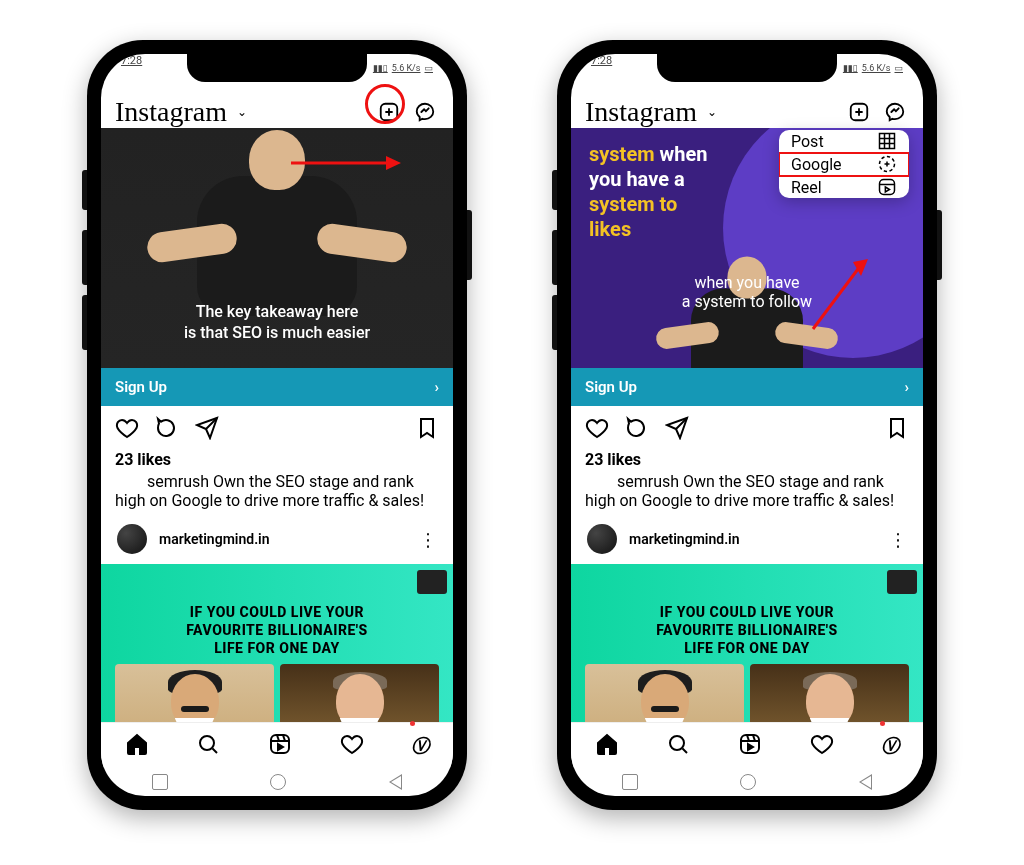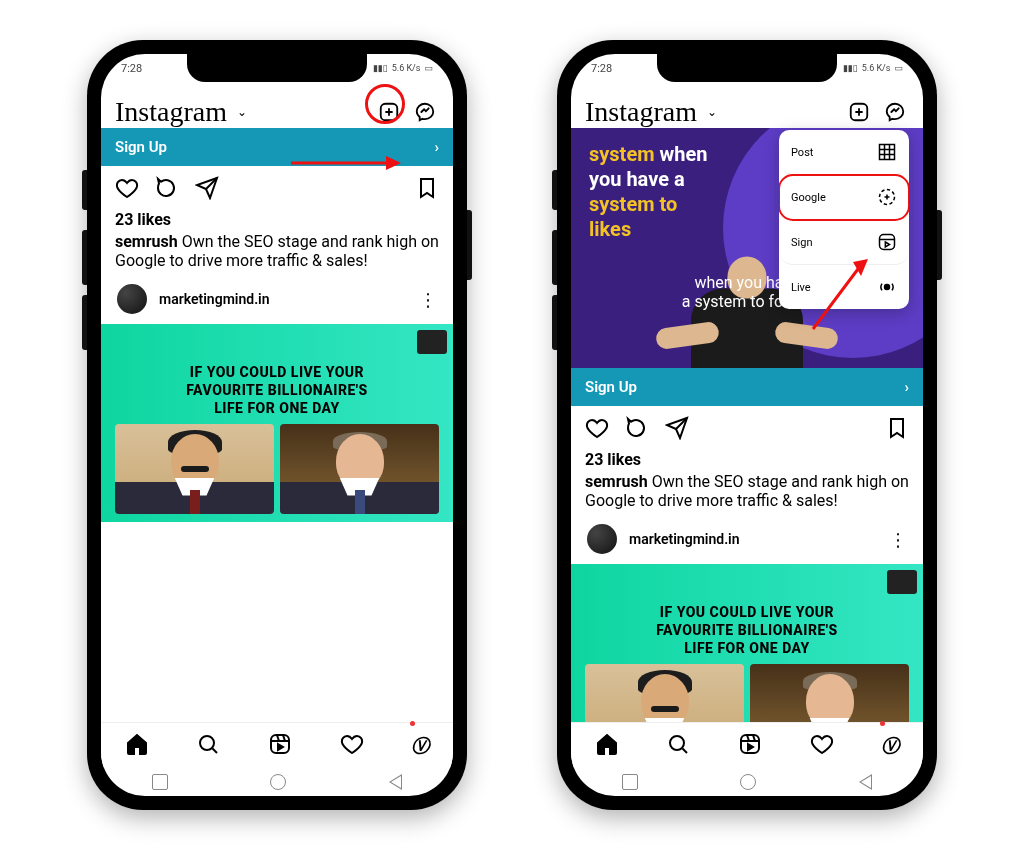--- a/index.html
+++ b/index.html
@@ -57,23 +57,23 @@
     height: 28px;
     background: #000;
     border-radius: 0 0 18px 18px;
     z-index: 50;
   }
   .status-bar {
     height: 28px;
     font-size: 11px;
     display: flex;
     justify-content: space-between;
-    align-items: center;
     padding: 0 20px;
     color: #444;
+    text-decoration: underline;
   }
   .status-right { display:flex; gap:4px; align-items:center; font-size:9px;}
   .app-header {
     height: 59px;
     display: flex;
     align-items: center;
     padding: 0 14px;
     gap: 8px;
     position: relative;
   }
@@ -144,21 +144,21 @@
     padding:0 14px; font-size:15px; font-weight:600;gap:32px;
   }
   .actions {
     display:flex; align-items:center; gap:16px;
     padding:10px 14px 6px;
   }
   .actions svg { width:24px;height:24px; stroke:#000; fill:none; stroke-width:2;}
   .actions .right { margin-left:auto;}
   .meta { padding:0 14px; font-size:16px; }
   .meta .likes { font-weight:700; margin-bottom:3px;}
-  .meta .cap b { font-weight:700;}
+  .meta .cap b { font-weight:400;margin-left:32px;}
   .acct-row {
     display:flex; align-items:center; gap:10px; padding:12px 14px 8px;
   }
   .avatar {
     width:34px; height:34px; border-radius:50%;
     background: radial-gradient(circle at 30% 30%, #444,#111);
     border:2px solid transparent;
     background-clip:padding-box;
     position:relative;
   }
@@ -218,21 +218,21 @@
   .sys-nav .tr::after{content:"";position:absolute;left:2px;top:-6px;width:0;height:0;border-top:6px solid transparent;border-bottom:6px solid transparent;border-right:10px solid #fff;}
   
   .create-menu {
     position:absolute; top:76px; right:14px;
     width:130px; background:#fff;
     border-radius:10px; box-shadow:0 4px 16px rgba(0,0,0,0.25);
     z-index:40; overflow:hidden;
   }
   .create-menu .item {
     display:flex; align-items:center; justify-content:space-between;
-    padding:12px 12px; font-size:11px; border-bottom:1px solid #eee;border-radius:14px;
+    padding:1px 12px; font-size:16px; border-bottom:1px solid #eee;
   }
   .create-menu .item:last-child{border-bottom:none;}
   .create-menu .item svg { width:20px; height:20px; stroke:#000; fill:none; stroke-width:1.8;}
   .story-highlight {
     outline:2px solid #e11; outline-offset:-1px;
   }
   
   .arrow1 {
     position:absolute; top:94px; left:190px; width:110px; height:30px;
     z-index:60;
@@ -282,20 +282,32 @@
         </span>
         <div class="circle-highlight" style="right:48px;"></div>
       </div>
 
       <svg class="arrow1" viewBox="0 0 110 30">
         <line x1="0" y1="15" x2="95" y2="15" stroke="#e11" stroke-width="3"></line>
         <polygon points="95,8 110,15 95,22" fill="#e11"></polygon>
       </svg>
 
       <div class="feed">
+        <div class="post1">
+          <div class="torso">
+              <div class="body"></div>
+              <div class="head"></div>
+              <div class="arm-l"></div>
+              <div class="arm-r"></div>
+            </div>
+          <div class="caption1">
+            <span>The key takeaway here</span><br>
+            <span>is that SEO is much easier</span>
+          </div>
+        </div>
         <div class="signup">
           <span>Sign Up</span>
           <span>›</span>
         </div>
         <div class="actions">
           <span><svg viewBox="0 0 24 24">
                 <path d="M12 21s-7-4.5-9.5-9C.5 7 4 4 7 4c2 0 3.5 1 5 3 1.5-2 3-3 5-3 3 0 6.5 3 4.5 8C19 16.5 12 21 12 21z"></path>
               </svg></span>
           <span><svg viewBox="0 0 24 24">
                 <path d="M21 12a8 8 0 1 1-3-6.2L21 3l-1 4.5A8 8 0 0 1 21 12z" transform="scale(-1,1) translate(-24,0)"></path>
@@ -424,32 +436,25 @@
         </div>
         <div class="item story-highlight">
           <span>Google</span>
           <svg viewBox="0 0 24 24">
               <circle cx="12" cy="12" r="9" stroke-dasharray="4 3"></circle>
               <line x1="12" y1="9" x2="12" y2="15"></line>
               <line x1="9" y1="12" x2="15" y2="12"></line>
             </svg>
         </div>
         <div class="item">
-          <span>Sign</span>
+          <span>Reel</span>
           <svg viewBox="0 0 24 24">
               <rect x="3" y="3" width="18" height="18" rx="5"></rect>
               <line x1="3" y1="9" x2="21" y2="9"></line>
               <path d="M10 12l5 3-5 3v-6z"></path>
-            </svg>
-        </div>
-        <div class="item">
-          <span>Live</span>
-          <svg viewBox="0 0 24 24">
-              <circle cx="12" cy="12" r="3" fill="#000"></circle>
-              <path d="M6 8a7 7 0 0 0 0 8M18 8a7 7 0 0 1 0 8"></path>
             </svg>
         </div>
       </div>
 
       <svg class="arrow2" viewBox="0 0 70 80">
         <line x1="10" y1="75" x2="55" y2="15" stroke="#e11" stroke-width="3"></line>
         <polygon points="50,8 65,5 58,22" fill="#e11"></polygon>
       </svg>
 
       <div class="feed">

